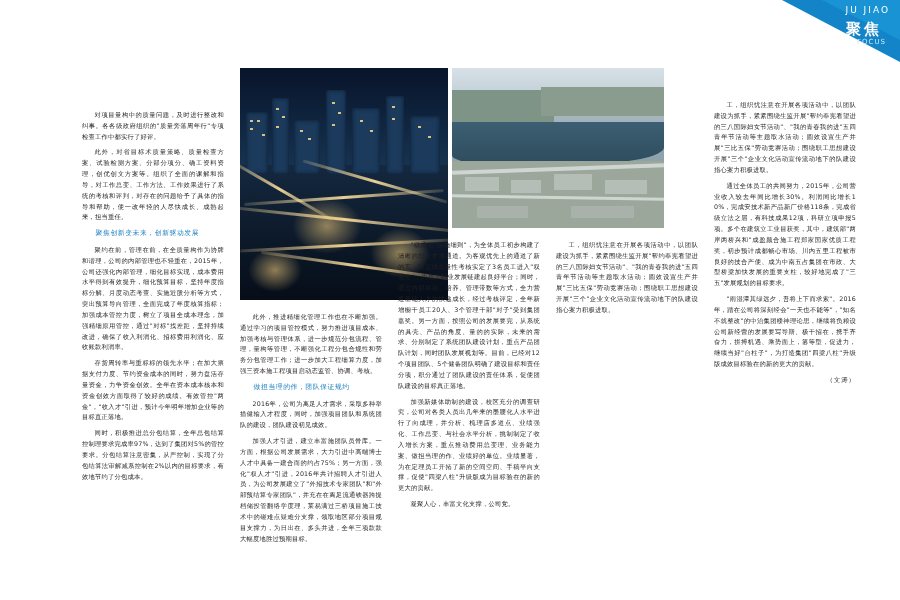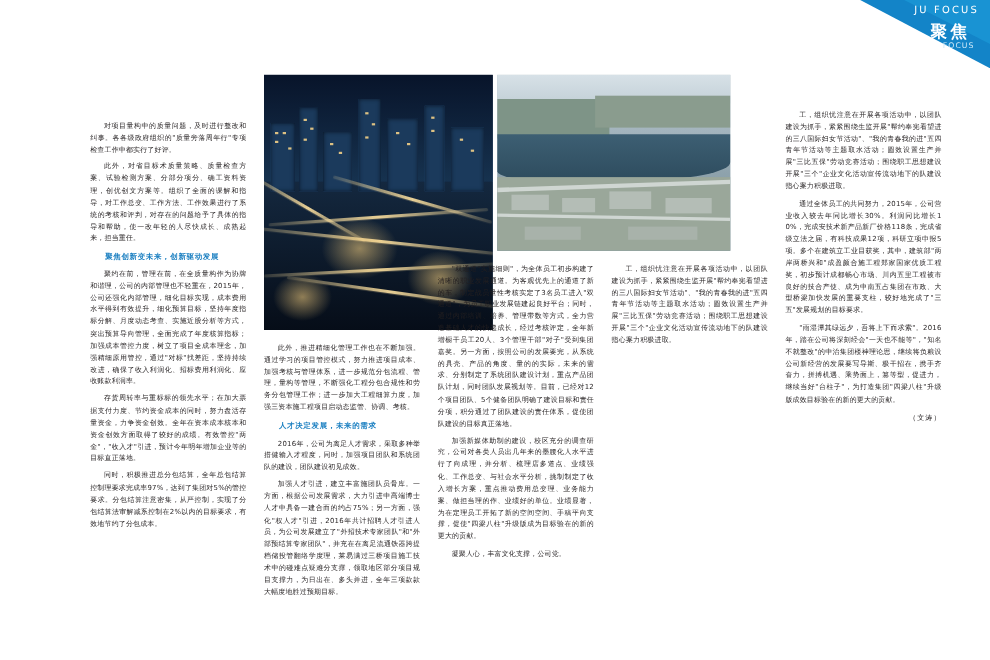--- a/index.html
+++ b/index.html
@@ -142,21 +142,21 @@
     font-size: 6.3px;
     line-height: 1.72;
     color: #231f20;
     text-align: justify;
     letter-spacing: .2px;
     word-break: break-all;
   }
   .col p { margin: 0 0 5px 0; text-indent: 2em; }
   .sub-head {
     color: #1a7fc1;
-    font-weight: bold;
+    font-weight: normal;
     font-size: 6.8px;
     margin: 7px 0 4px 0;
     text-indent: 0;
     letter-spacing: .6px;
   }
   .sign {
     text-align: right;
     margin-top: 8px;
     font-size: 6.4px;
     text-indent: 0;
@@ -170,21 +170,21 @@
 </style>
 </head>
 <body>
 
 <div class="page">
 
   <div class="corner-banner">
     <div class="tri"></div>
     <div class="tri2"></div>
   </div>
-  <div class="corner-latin">JU FOCUS</div>
+  <div class="corner-latin">JU JIAO</div>
   <div class="corner-cn">聚焦</div>
   <div class="corner-sub">FOCUS</div>
 
   <div class="photo photo-left">
     <div class="nl-sky"></div>
     <div class="nl-ground"></div>
 
     <div class="nl-bld" style="left:6px;  top:44px; width:22px; height:62px;"></div>
     <div class="nl-bld" style="left:32px; top:30px; width:17px; height:76px;"></div>
     <div class="nl-bld" style="left:54px; top:52px; width:26px; height:54px;"></div>
@@ -244,21 +244,21 @@
     <p>对项目量构中的质量问题，及时进行整改和纠事。各各级政府组织的"质量旁落周年行"专项检查工作中都实行了好评。</p>
     <p>此外，对省目标术质量策略、质量检查方案、试验检测方案、分部分项分、确工资料资理，创优创文方案等。组织了全面的课解和指导，对工作总变、工作方法、工作效果进行了系统的考核和评判，对存在的问题给予了具体的指导和帮助，使一改年轻的人尽快成长、成熟起来，担当重任。</p>
     <p class="sub-head">聚焦创新变未来，创新驱动发展</p>
     <p>聚约在前，管理在前，在全质量构作为协牌和谐理，公司的内部管理也不轻重在，2015年，公司还强化内部管理，细化目标实现，成本费用水平得到有效提升，细化预算目标，坚持年度指标分解、月度动态考查、实施近股分析等方式，突出预算导向管理，全面完成了年度核算指标；加强成本管控力度，树立了项目全成本理念，加强精细原用管控，通过"对标"找差距，坚持持续改进，确保了收入利润化、招标费用利润化、应收账款利润率。</p>
     <p>存货周转率与重标标的领先水平；在加大票据支付力度、节约资金成本的同时，努力盘活存量资金，力争资金创效。全年在资本成本核本和资金创效方面取得了较好的成绩。有效管控"两金"，"收入才"引进，预计今年明年增加企业等的目标直正落地。</p>
     <p>同时，积极推进总分包结算，全年总包结算控制理要求完成率97%，达到了集团对5%的管控要求。分包结算注意密集，从严控制，实现了分包结算法审解减系控制在2%以内的目标要求，有效地节约了分包成本。</p>
   </div>
 
   <div class="col col-2">
     <p>此外，推进精细化管理工作也在不断加强。通过学习的项目管控模式，努力推进项目成本、加强考核与管理体系，进一步规范分包流程、管理，量构等管理，不断强化工程分包合规性和劳务分包管理工作；进一步加大工程细算力度，加强三资本施工程项目启动态监管、协调、考核。</p>
-    <p class="sub-head">人才决定发展，未来的需求</p>
+    <p class="sub-head">做担当理的作，团队保证规约</p>
     <p>2016年，公司为离足人才需求，采取多种举措健输入才程度，同时，加强项目团队和系统团队的建设，团队建设初见成效。</p>
     <p>加强人才引进，建立丰富施团队员骨库。一方面，根据公司发展需求，大力引进中高端博士人才中具备一建合而的约占75%；另一方面，强化"权人才"引进，2016年共计招聘人才引进人员，为公司发展建立了"外招技术专家团队"和"外部预结算专家团队"，并充在在离足流通铁器跨提档储投管翻络学度理，莱易满过三桥项目施工技术中的碰难点疑难分支撑，领取地区部分项目规目支撑力，为日出在、多头并进，全年三项款款大幅度地胜过预期目标。</p>
   </div>
 
   <div class="col col-3">
     <p>"双通道"实施细则"，为全体员工初步构建了清晰的职业发展通道。为客观优先上的通道了新的车，制定战员量性考核实定了3名员工进入"双通道"，为员工职业发展链建起良好平台；同时，通过内部培训、培养、管理带数等方式，全力营造基础人才的快递成长，经过考核评定，全年新增橱干员工20人、3个管理干部"对子"受到集团嘉奖。另一方面，按照公司的发展要完，从系统的具壳、产品的角度、量的的实际，未来的需求、分别制定了系统团队建设计划，重点产品团队计划，同时团队发展视划等。目前，已经对12个项目团队、5个健备团队明确了建设目标和责任分项，积分通过了团队建设的责任体系，促使团队建设的目标真正落地。</p>
     <p>加强新媒体助制的建设，校区充分的调查研究，公司对各类人员出几年来的墨腰化人水平进行了向成理，并分析、梳理店多道点、业绩强化、工作总变、与社会水平分析，挑制制定了收入增长方案，重点推动费用总变理、业务能力案、做担当理的作、业绩好的单位。业绩显著，为在定理员工开拓了新的空间空间、手稿平向支撑，促使"四梁八柱"升级版成为目标验在的新的更大的贡献。</p>
     <p>凝聚人心，丰富文化支撑，公司党。</p>
   </div>
 

